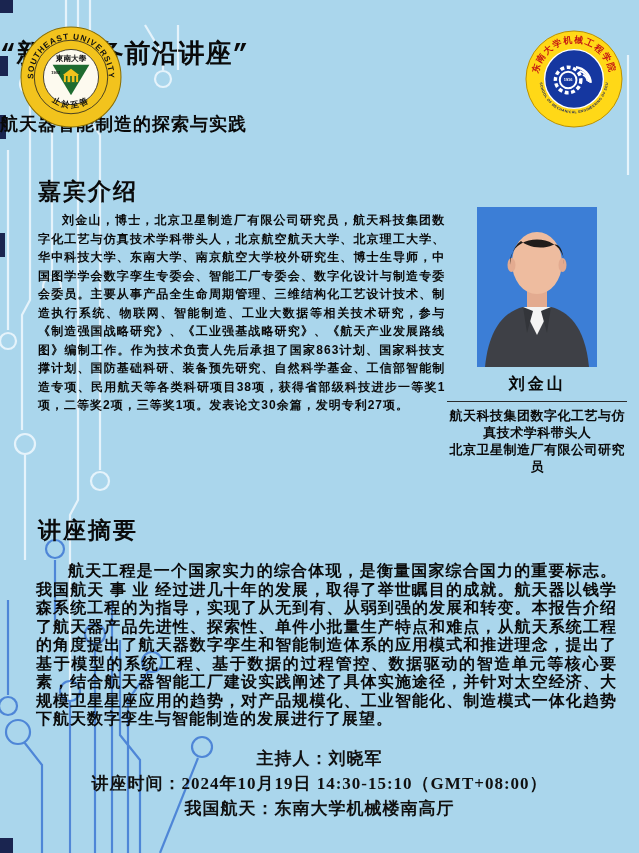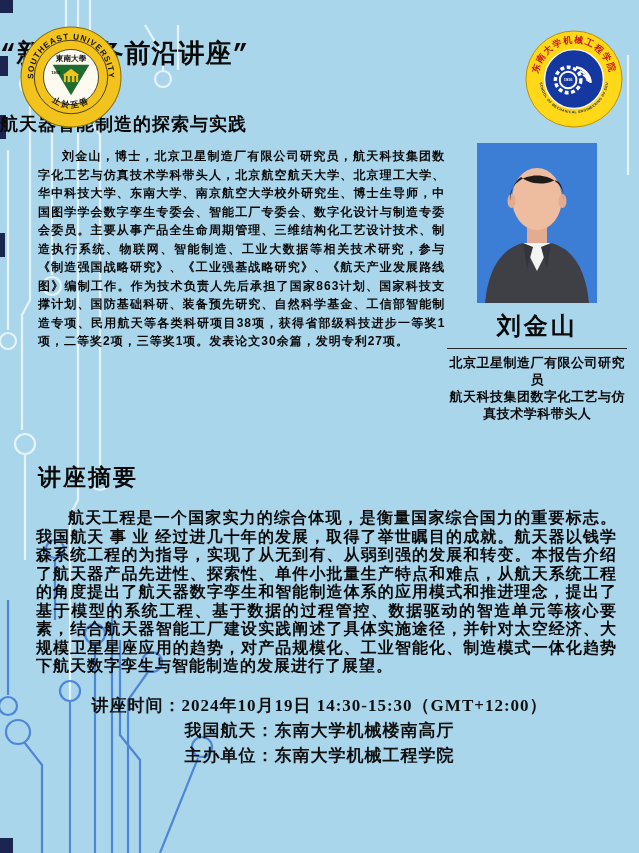--- a/index.html
+++ b/index.html
@@ -31,21 +31,21 @@
   .guest-heading{margin-top:36px;}
   .guest-row{display:flex;margin:6px 10px 0 38px;}
   .bio{
     width:428px;
     font-size:12px;line-height:18.5px;letter-spacing:1px;
     font-weight:bold;text-align:justify;
     text-indent:2em;margin:0;
   }
   .speaker-col{width:193px;margin-left:auto;text-align:center;}
   .speaker-photo{display:block;width:120px;height:160px;margin:-4px auto 0 auto;}
-  .speaker-name{font-size:24px;font-weight:bold;letter-spacing:3px;margin-top:7px;}
+  .speaker-name{font-size:16px;font-weight:bold;letter-spacing:3px;margin-top:7px;}
   .speaker-divider{border:none;border-top:1.5px solid #2b2b2b;width:180px;margin:6px auto 5px auto;}
   .speaker-title{font-size:13px;line-height:17px;font-weight:bold;letter-spacing:0.5px;}
 
   .summary-heading{margin-top:41px;}
   .summary-text{
     margin:18px 22px 17px 36px;
     font-size:16px;line-height:18.5px;letter-spacing:1px;
     font-weight:bold;text-align:justify;text-indent:2em;
   }
 
@@ -158,44 +158,45 @@
     <text x="44" y="52.5" text-anchor="middle" font-size="4" font-weight="bold" fill="#fff">1916</text>
   </svg>
 
   <div class="content">
 
     <div class="header">
       <div class="series-title">“新质装备前沿讲座”</div>
       <div class="lecture-title">航天器智能制造的探索与实践</div>
     </div>
 
+    <h2 class="section-heading guest-heading">嘉宾介绍</h2>
     <div class="guest-row">
       <p class="bio">刘金山，博士，北京卫星制造厂有限公司研究员，航天科技集团数字化工艺与仿真技术学科带头人，北京航空航天大学、北京理工大学、华中科技大学、东南大学、南京航空大学校外研究生、博士生导师，中国图学学会数字孪生专委会、智能工厂专委会、数字化设计与制造专委会委员。主要从事产品全生命周期管理、三维结构化工艺设计技术、制造执行系统、物联网、智能制造、工业大数据等相关技术研究，参与《制造强国战略研究》、《工业强基战略研究》、《航天产业发展路线图》编制工作。作为技术负责人先后承担了国家863计划、国家科技支撑计划、国防基础科研、装备预先研究、自然科学基金、工信部智能制造专项、民用航天等各类科研项目38项，获得省部级科技进步一等奖1项，二等奖2项，三等奖1项。发表论文30余篇，发明专利27项。</p>
       <div class="speaker-col">
         <svg class="speaker-photo" viewBox="0 0 120 160">
           <rect width="120" height="160" fill="#3c7ed6"></rect>
           <rect x="50" y="80" width="20" height="26" fill="#e3ab90"></rect>
           <ellipse cx="60" cy="56" rx="25" ry="31" fill="#eebc9f"></ellipse>
           <ellipse cx="34.5" cy="58" rx="4" ry="7" fill="#e3ab90"></ellipse>
           <ellipse cx="85.5" cy="58" rx="4" ry="7" fill="#e3ab90"></ellipse>
           <path d="M33,58 C31,24 89,24 87,58 C87,44 82,35 76,38 C62,44 48,38 44,34 C38,38 34,46 33,58 Z" fill="#201c1a"></path>
           <path d="M8,160 C12,118 30,104 46,100 L74,100 C90,104 108,118 112,160 Z" fill="#3e4046"></path>
           <polygon points="46,100 60,128 74,100" fill="#f4f4f4"></polygon>
           <path d="M46,100 L56,104 L50,126 Z" fill="#33353a"></path>
           <path d="M74,100 L64,104 L70,126 Z" fill="#33353a"></path>
         </svg>
         <div class="speaker-name">刘金山</div>
         <hr class="speaker-divider">
+        <div class="speaker-title">航天科技集团数字化工艺与仿真技术学科带头人</div>
         <div class="speaker-title">北京卫星制造厂有限公司研究员</div>
-        <div class="speaker-title">航天科技集团数字化工艺与仿真技术学科带头人</div>
       </div>
     </div>
 
     <h2 class="section-heading summary-heading">讲座摘要</h2>
     <p class="summary-text">航天工程是一个国家实力的综合体现，是衡量国家综合国力的重要标志。我国航天 事 业 经过进几十年的发展，取得了举世瞩目的成就。航天器以钱学森系统工程的为指导，实现了从无到有、从弱到强的发展和转变。本报告介绍了航天器产品先进性、探索性、单件小批量生产特点和难点，从航天系统工程的角度提出了航天器数字孪生和智能制造体系的应用模式和推进理念，提出了基于模型的系统工程、基于数据的过程管控、数据驱动的智造单元等核心要素，结合航天器智能工厂建设实践阐述了具体实施途径，并针对太空经济、大规模卫星星座应用的趋势，对产品规模化、工业智能化、制造模式一体化趋势下航天数字孪生与智能制造的发展进行了展望。</p>
 
     <div class="footer">
-      <div>讲座时间：2024年10月19日 14:30-15:30（GMT+12:00）</div>
+      <div>主持人：刘晓军</div>
+      <div>讲座时间：2024年10月19日 14:30-15:10（GMT+08:00）</div>
       <div>我国航天：东南大学机械楼南高厅</div>
-      <div>主办单位：东南大学机械工程学院</div>
     </div>
   </div>
 </div>
 
 </body></html>

